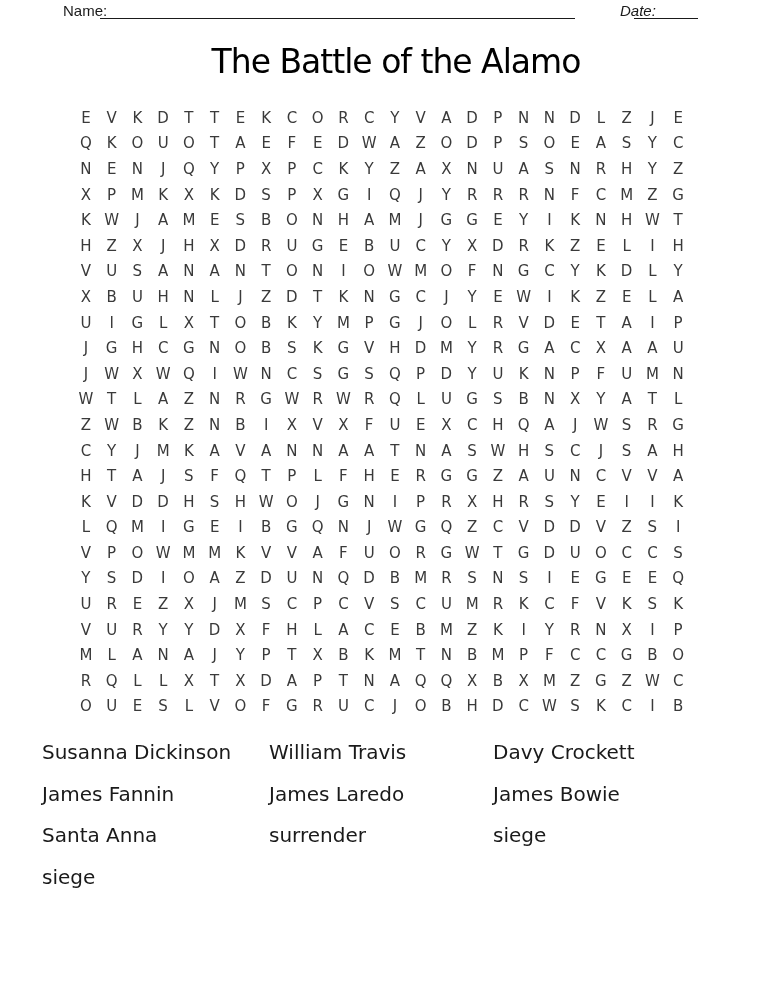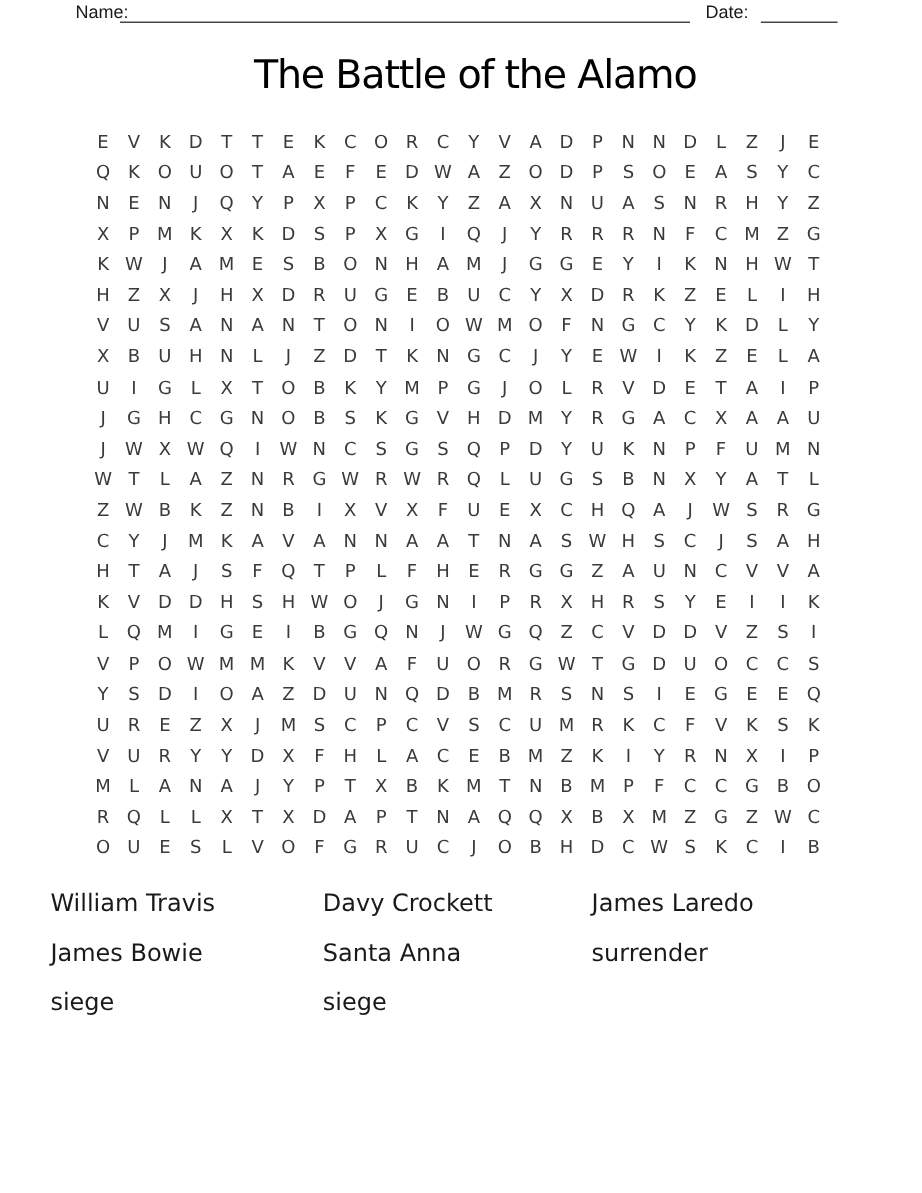--- a/index.html
+++ b/index.html
@@ -15,21 +15,21 @@
   
   .hdr-label {
     position: absolute;
     top: 2px;
     font-family: "Liberation Sans", sans-serif;
     font-size: 15px;
     color: var(--line-color, #1a1a1a);
     margin-left: 21px;
   }
   #nameLabel { left: 42px; }
-  #dateLabel { left: 567px; }
+  #dateLabel { left: 599px; font-style: italic; }
   .blank-line {
     position: absolute;
     top: 18px;
     border-top: 1.6px solid var(--line-color, #1a1a1a);
     height: 0;
   }
   .name-line { left: 100px; width: 475px; }
   .date-line { left: 634px; width: 64px; }
 
   
@@ -715,22 +715,24 @@
         <span class="cell">W</span>
         <span class="cell">S</span>
         <span class="cell">K</span>
         <span class="cell">C</span>
         <span class="cell">I</span>
         <span class="cell">B</span>
       </div>
     </div>
 
   <div class="words">
+      <div class="word">Susanna Dickinson</div>
       <div class="word">William Travis</div>
       <div class="word">Davy Crockett</div>
+      <div class="word">James Fannin</div>
       <div class="word">James Laredo</div>
       <div class="word">James Bowie</div>
       <div class="word">Santa Anna</div>
       <div class="word">surrender</div>
       <div class="word">siege</div>
       <div class="word">siege</div>
     </div>
 </div>
 
 </body></html>

